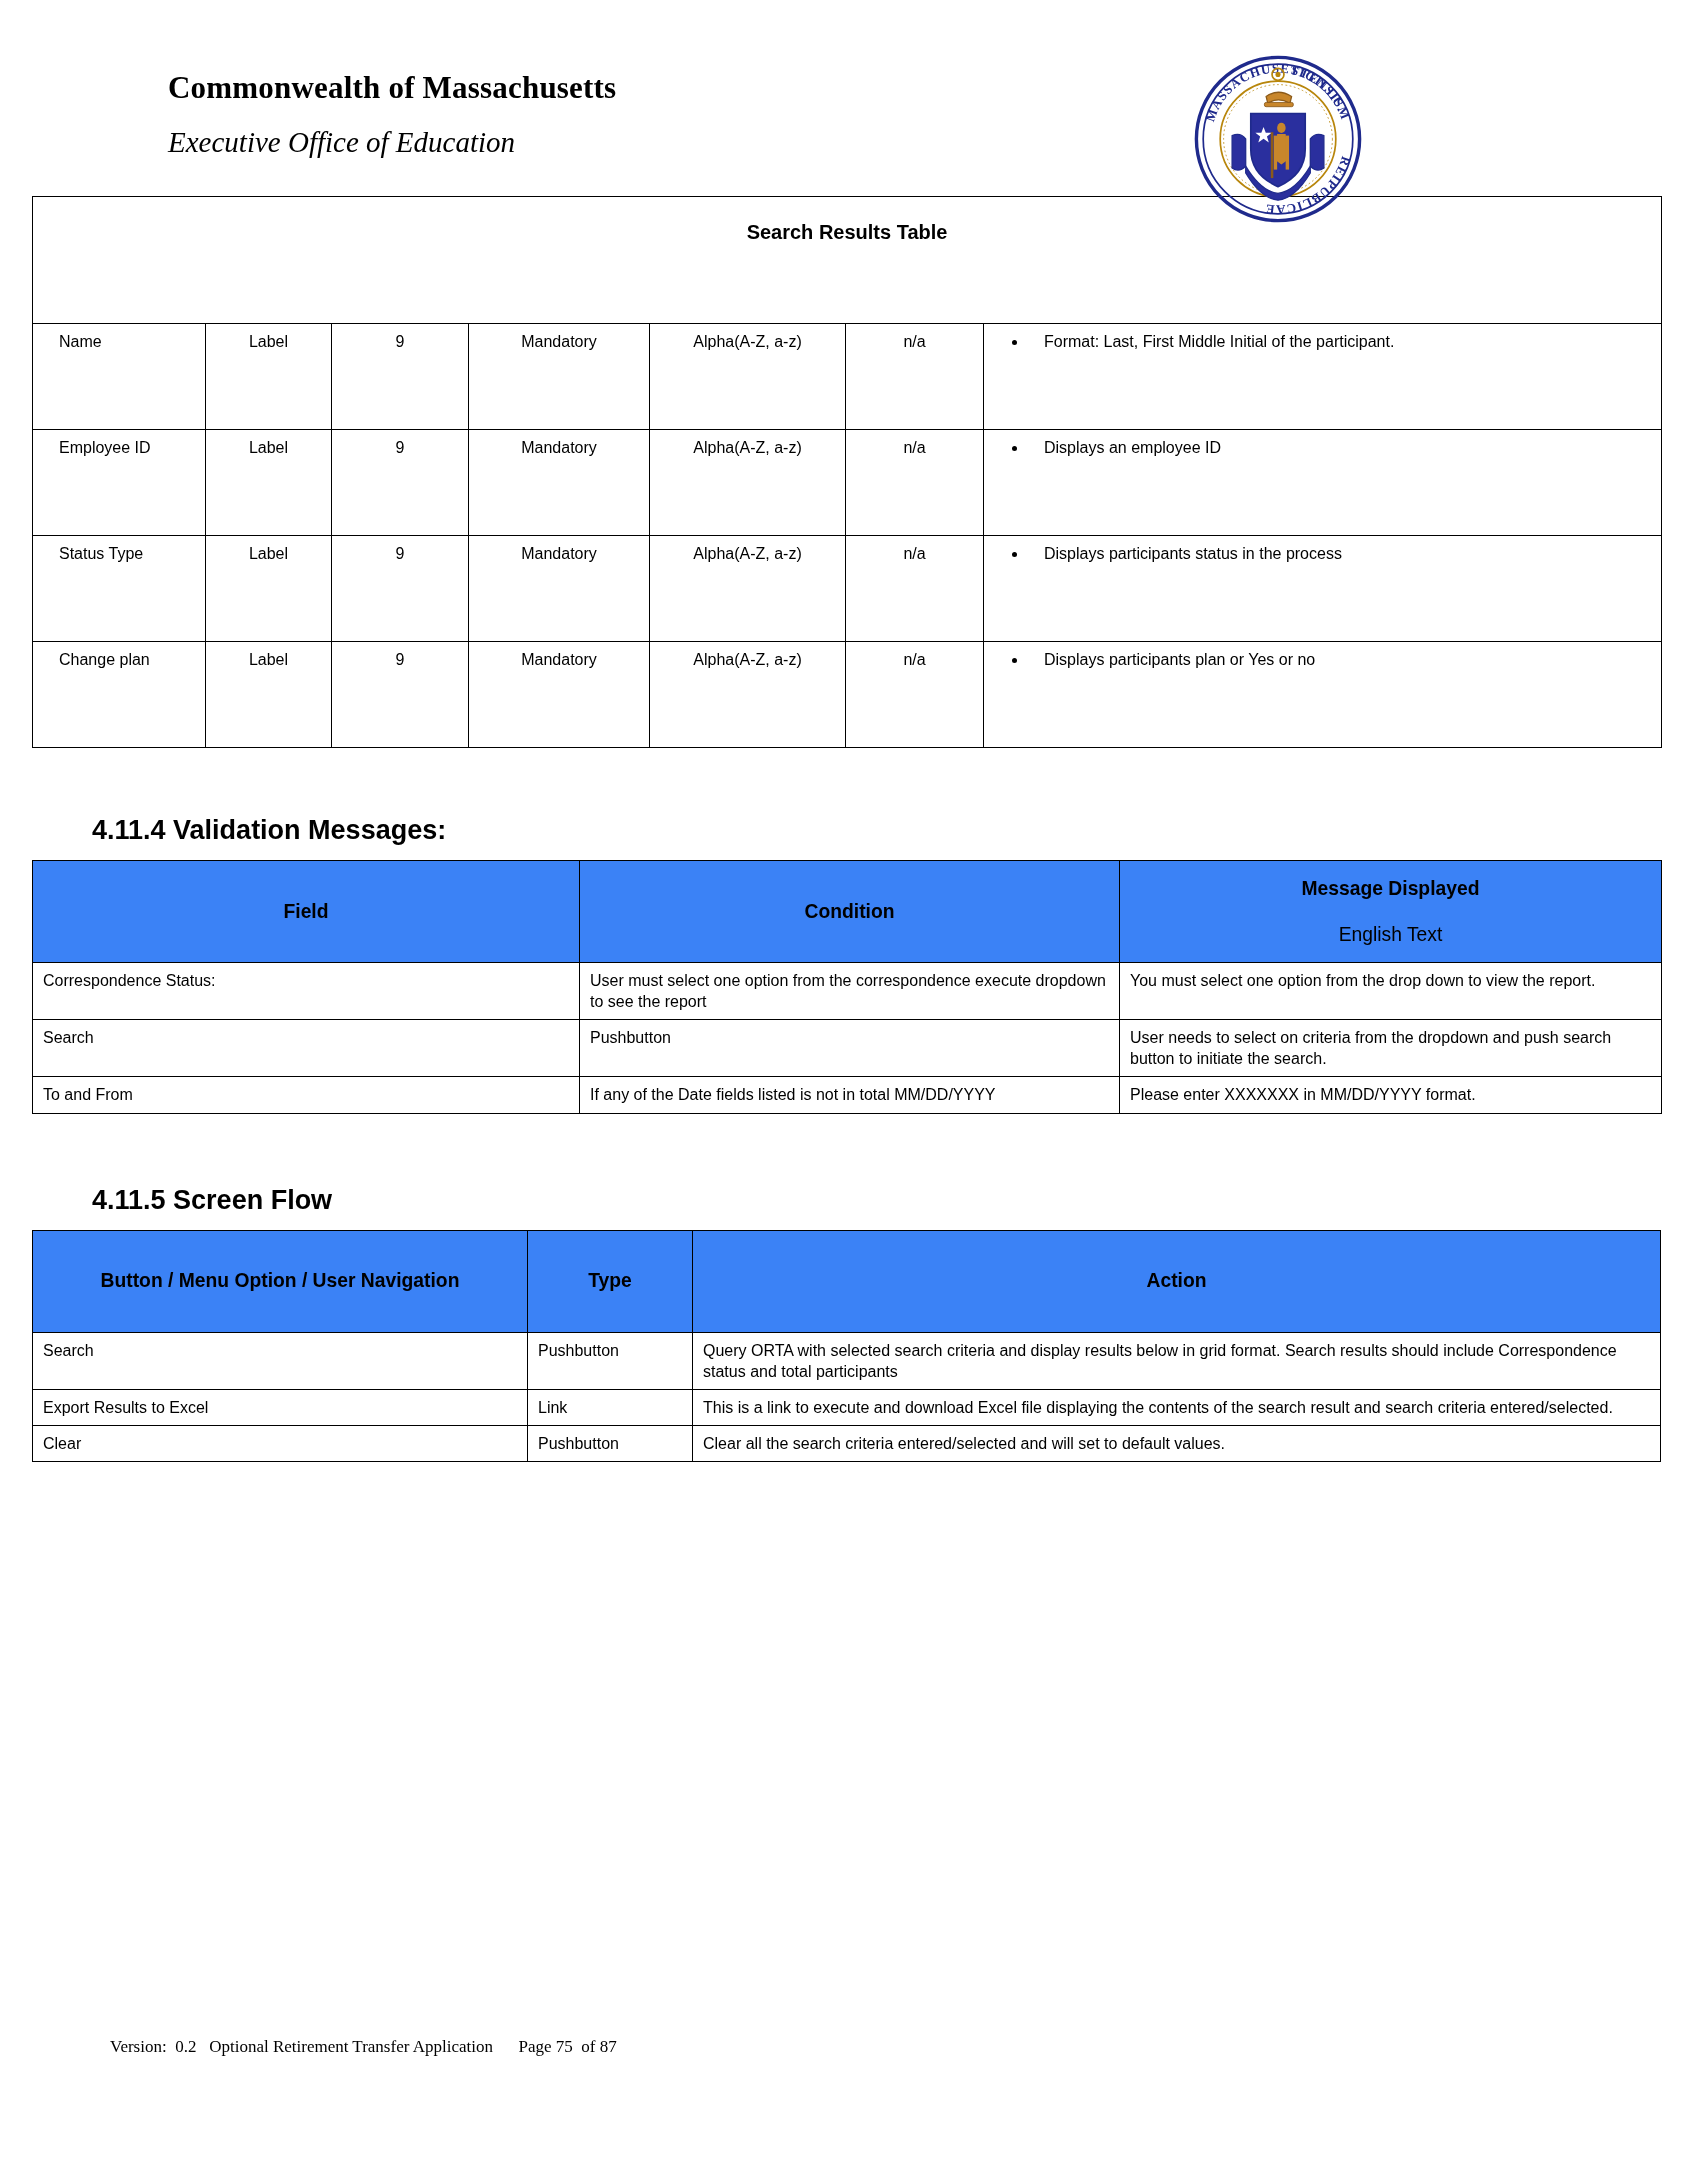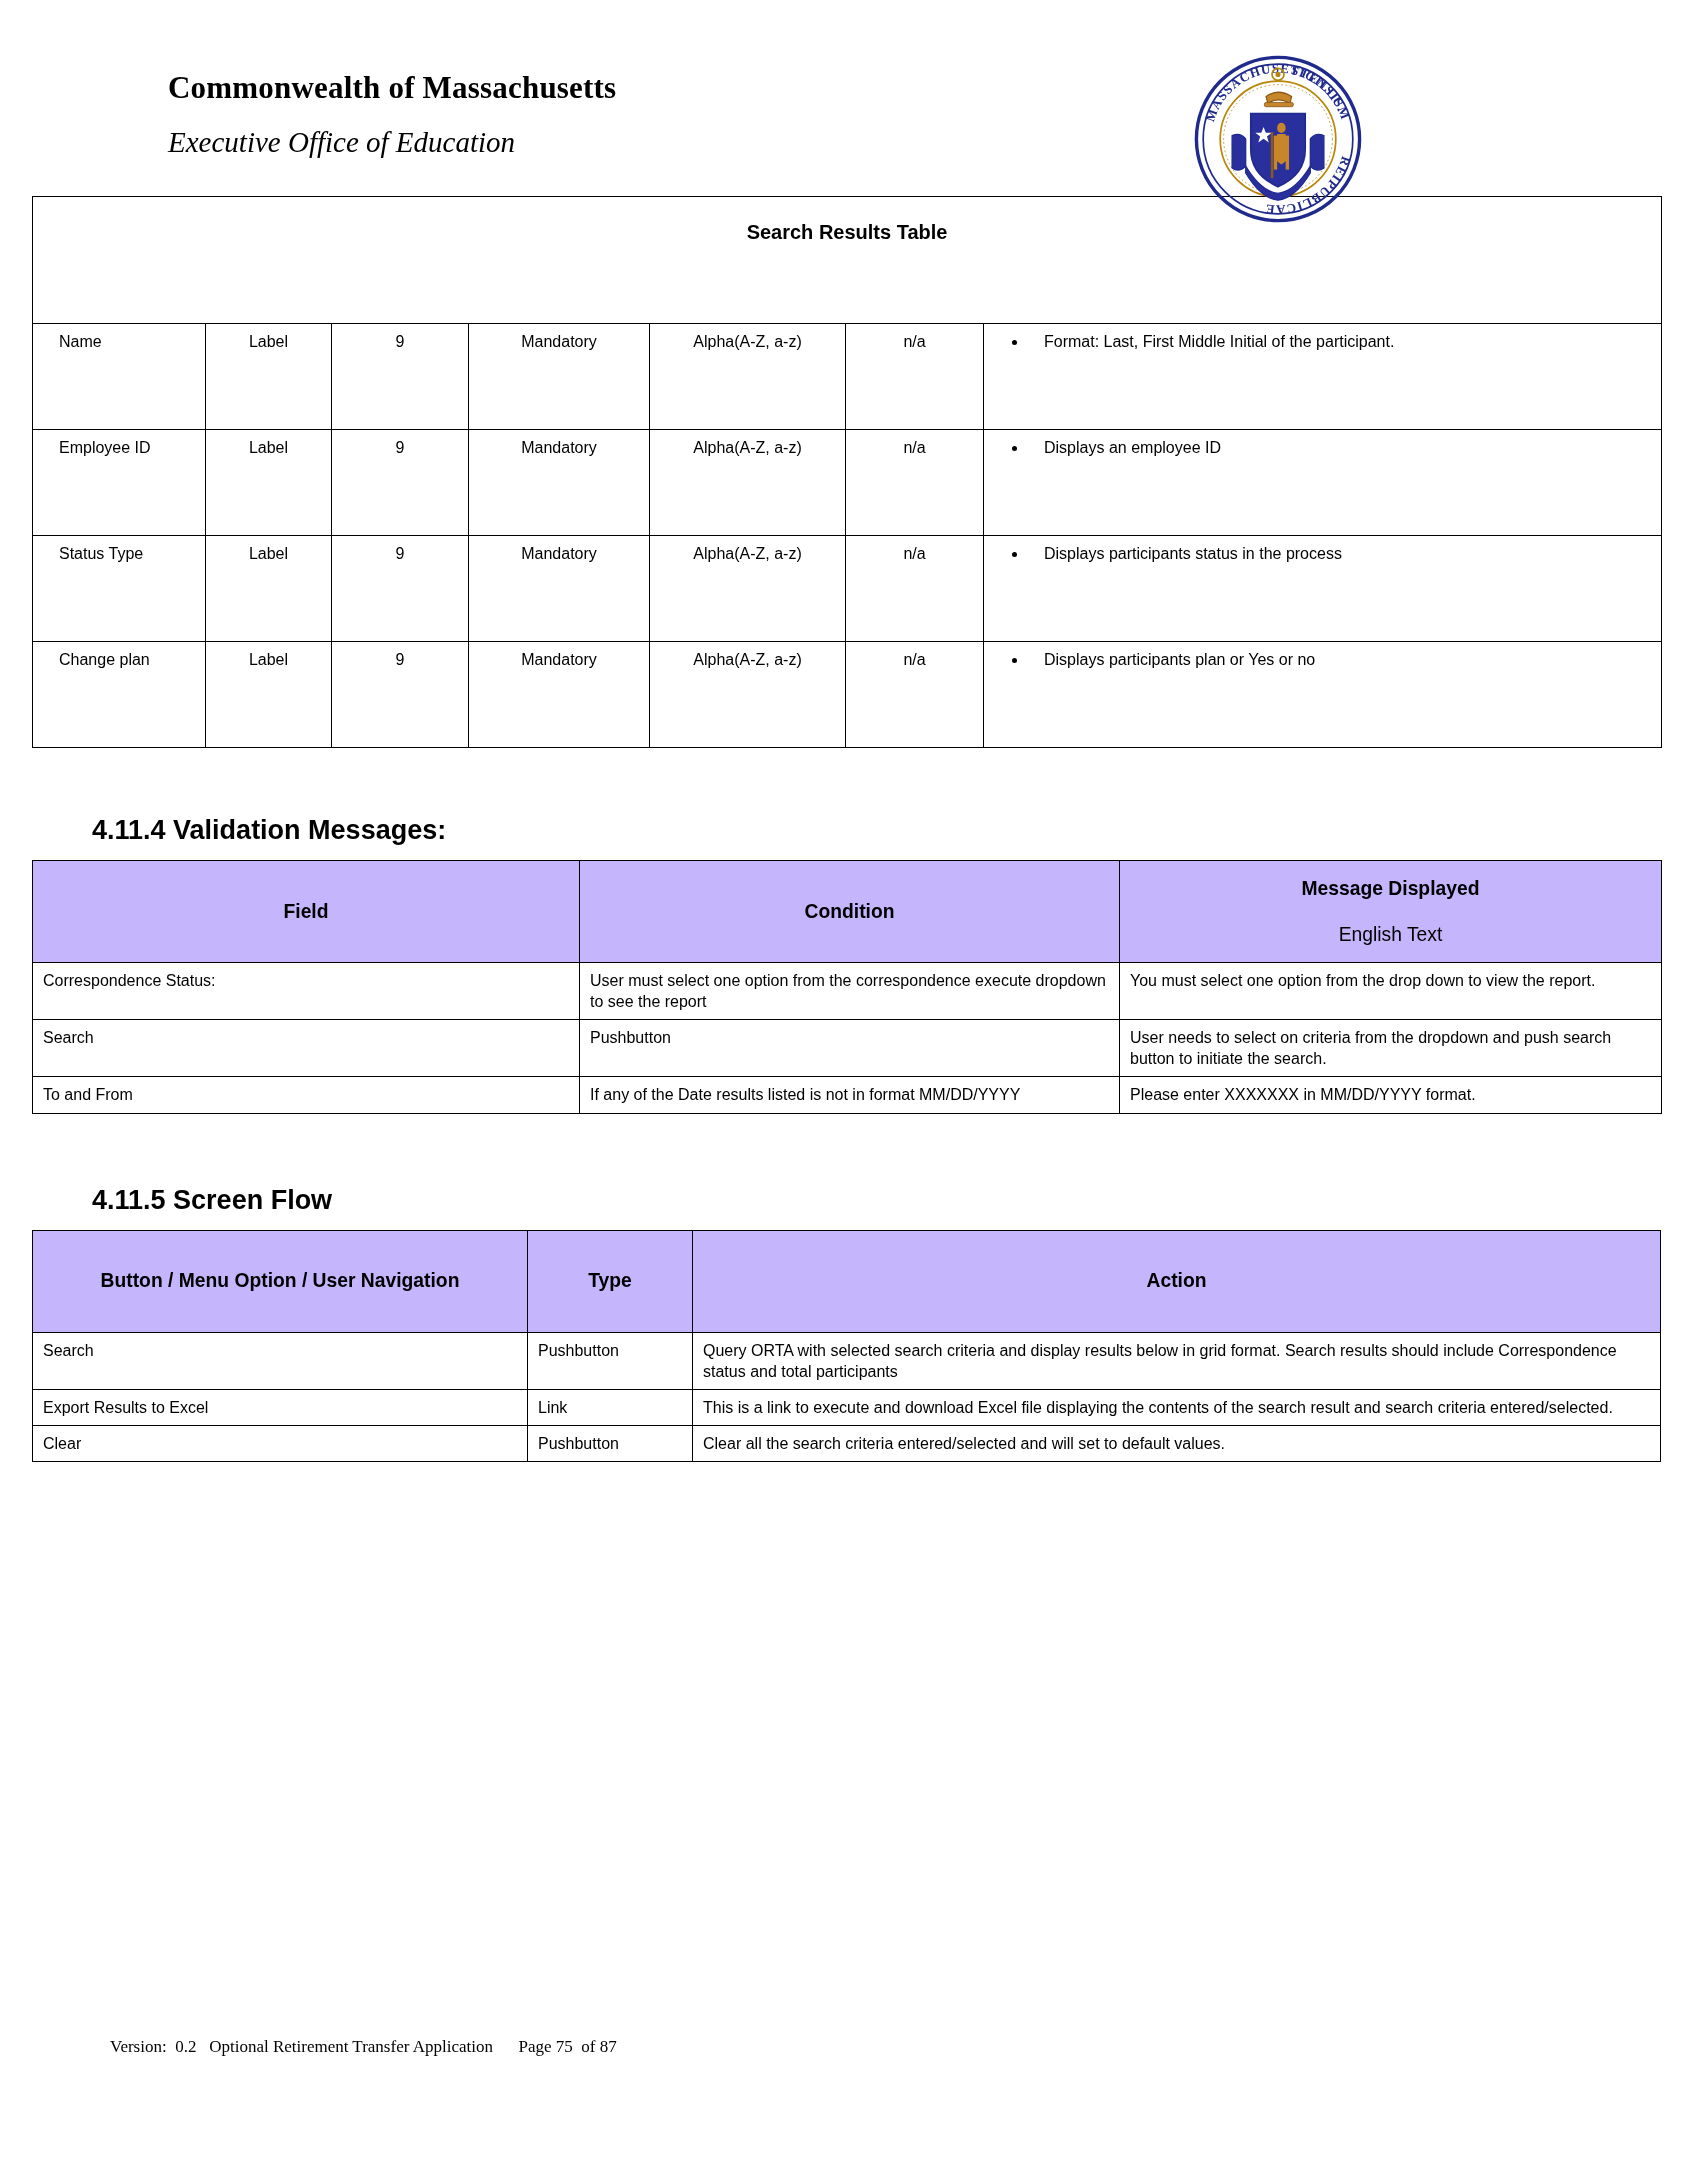--- a/index.html
+++ b/index.html
@@ -111,21 +111,21 @@
     font-size: 27px;
     margin: 0;
     padding-left: 92px;
   }
   .gap-before-4114 { height: 67px; }
   .gap-after-heading { height: 14px; }
   .gap-before-4115 { height: 71px; }
 
   
   .t-blue thead th {
-    background: #c4b5fd;
+    background: #3b82f6;
     text-align: center;
     font-weight: bold;
     vertical-align: middle;
     font-size: 19.3px;
     padding: 10px 8px;
   }
   .t-blue thead th .sub {
     display: block;
     font-weight: normal;
     margin-top: 20px;
@@ -310,21 +310,21 @@
         <td>User must select one option from the correspondence execute dropdown to see the report</td>
         <td>You must select one option from the drop down to view the report.</td>
       </tr>
       <tr>
         <td>Search</td>
         <td>Pushbutton</td>
         <td>User needs to select on criteria from the dropdown and push search button to initiate the search.</td>
       </tr>
       <tr>
         <td class="pad-block">To and From</td>
-        <td class="pad-block">If any of the Date results listed is not in format MM/DD/YYYY</td>
+        <td class="pad-block">If any of the Date fields listed is not in total MM/DD/YYYY</td>
         <td class="pad-block">Please enter XXXXXXX in MM/DD/YYYY format.</td>
       </tr>
     </tbody>
   </table>
 
   <div class="gap-before-4115"></div>
   <div class="section-heading">4.11.5 Screen Flow</div>
   <div class="gap-after-heading"></div>
 
   <table class="t-blue t-screenflow">

